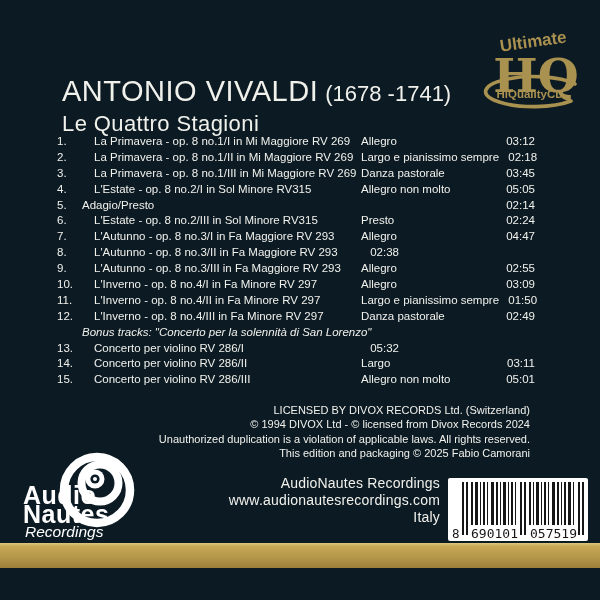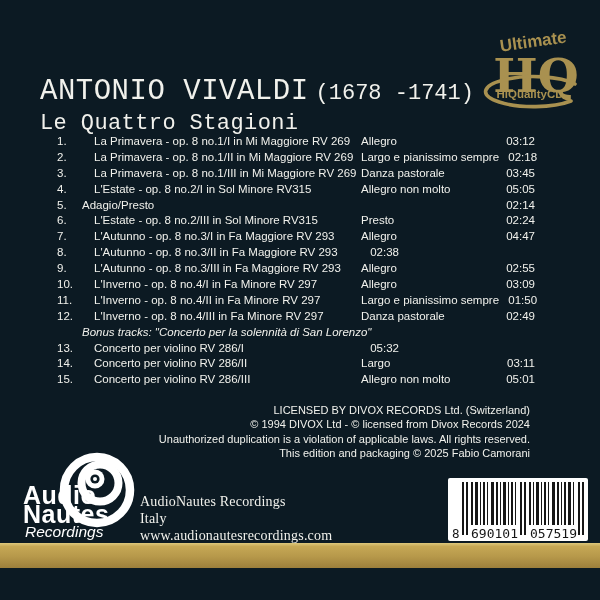--- a/index.html
+++ b/index.html
@@ -10,41 +10,41 @@
   }
   html,body{margin:0;padding:0;background:#000;}
   .cover{
     position:relative;width:600px;height:600px;overflow:hidden;
     background:var(--bg);color:var(--text);
     font-family:"Liberation Sans",sans-serif;
   }
   
   .hq-logo{position:absolute;top:30px;right:6px;width:120px;height:86px;}
   
-  .title-block{position:absolute;left:40px;top:76px;line-height:1.08;font-family:Liberation Mono, monospace;}
+  .title-block{position:absolute;left:62px;top:76px;line-height:1.08;}
   .artist-line{white-space:nowrap;}
   .artist{font-size:29px;letter-spacing:.5px;}
   .years{font-size:22px;margin-left:7px;}
   .album{font-size:22px;letter-spacing:.4px;margin-top:5px;}
   
   .tracklist{position:absolute;left:57px;top:135px;width:478px;font-size:11.5px;}
   .trow{display:flex;height:15.9px;align-items:baseline;white-space:nowrap;}
   .tno{width:25px;flex:none;}
   .ttitle{width:267px;flex:none;padding-left:12px;}
   .ttempo{flex:1;}
   .ttime{width:38px;flex:none;text-align:right;}
   .bonus{height:15.9px;font-style:italic;padding-left:25px;white-space:nowrap;}
   
   .license{position:absolute;right:70px;top:403px;text-align:right;
            font-size:11px;line-height:14.4px;white-space:nowrap;}
   
   .an-logo{position:absolute;left:22px;top:443px;width:150px;height:102px;}
   
-  .publisher{position:absolute;left:140px;top:493px;width:300px;text-align:left;
-             font-size:14px;line-height:17px;letter-spacing:.2px;font-family:Liberation Serif, serif;}
+  .publisher{position:absolute;left:140px;top:475px;width:300px;text-align:right;
+             font-size:14px;line-height:17px;letter-spacing:.2px;}
   
   .barcode{position:absolute;left:448px;top:478px;width:140px;height:63px;
            background:#fff;border-radius:2px;}
   .barcode svg{display:block;}
   
   .gold-bar{position:absolute;left:0;top:543px;width:600px;height:25px;
     background:linear-gradient(180deg,#ddc87c 0%,#c6a855 14%,#b6984a 55%,#9d7f3b 100%);}
 </style>
 </head>
 <body>
@@ -175,22 +175,22 @@
         <circle cx="73" cy="36" r="2" fill="#ffffff"></circle>
       </g>
       <text x="1" y="61" font-size="25" font-weight="bold" letter-spacing="0.5" fill="#ffffff">Audio</text>
       <text x="1" y="80" font-size="25" font-weight="bold" letter-spacing="0.5" fill="#ffffff">Nautes</text>
       <text x="3" y="94" font-size="15.5" font-style="italic" fill="#ffffff">Recordings</text>
     </svg>
   </div>
 
   <div class="publisher">
     <div>AudioNautes Recordings</div>
+    <div>www.audionautesrecordings.com</div>
     <div>Italy</div>
-    <div>www.audionautesrecordings.com</div>
   </div>
 
   <div class="barcode">
     <svg width="140" height="63" viewBox="0 0 140 63">
       <g id="bars" fill="#161616">
           <rect x="14" y="4" width="2" height="53"></rect>
           <rect x="18" y="4" width="2" height="53"></rect>
           <rect x="23" y="4" width="2" height="43"></rect>
           <rect x="27" y="4" width="3" height="43"></rect>
           <rect x="32" y="4" width="1" height="43"></rect>

